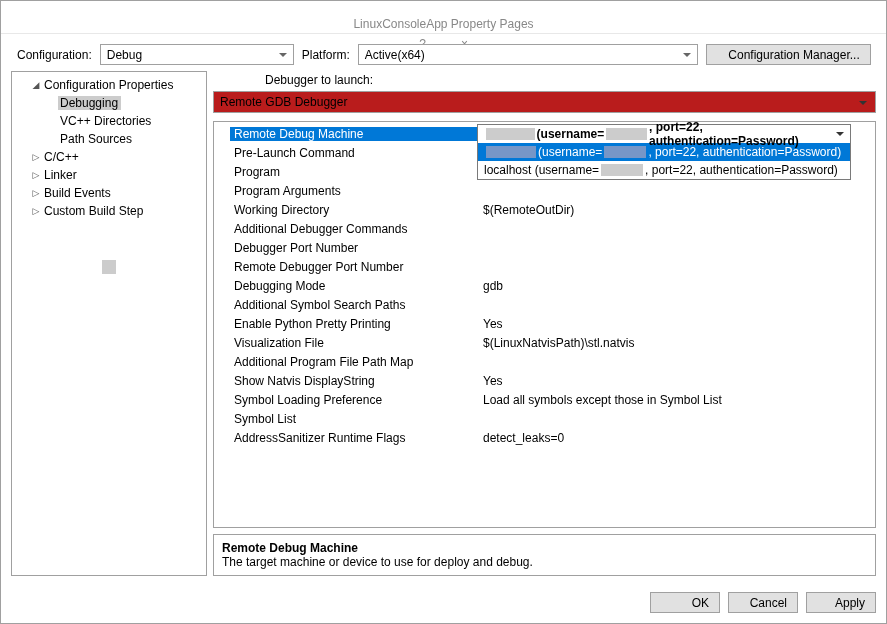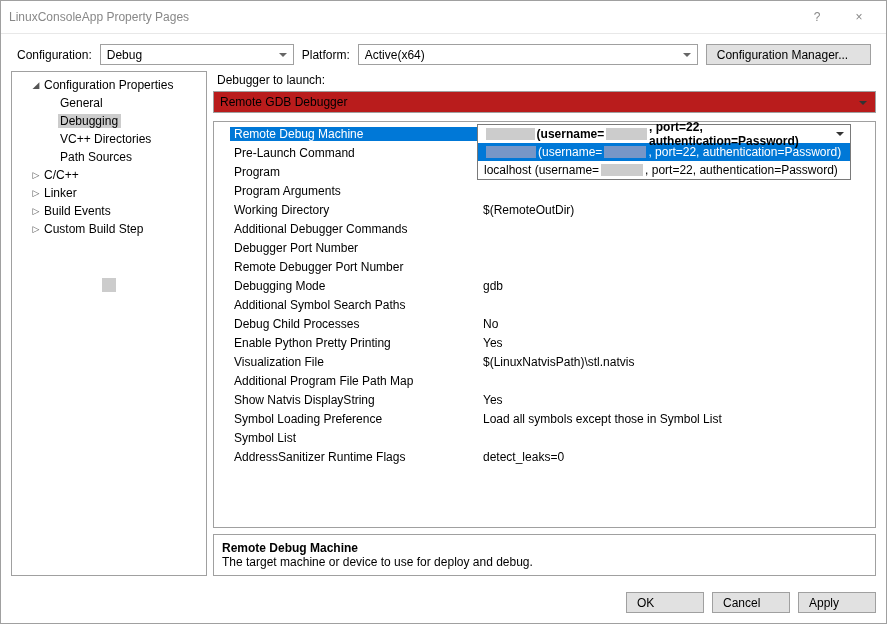--- a/index.html
+++ b/index.html
@@ -1,64 +1,64 @@
 <!DOCTYPE html>
 <html><head>
   <meta charset="utf-8">
   <style>
     * { box-sizing: border-box; font-family: "Segoe UI", Tahoma, sans-serif; font-size: 12px; }
     body { margin: 0; background: #fff; }
     .window { width: 887px; height: 624px; border: 1px solid #a0a0a0; background: #fff; display: flex; flex-direction: column; }
-    .titlebar { height: 28px; display: flex; align-items: center; padding: 16px 8px; background: #fff; border-bottom: 1px solid #e8e8e8; }
+    .titlebar { height: 28px; display: flex; align-items: center; padding: 16px 8px; background: #fff; border-bottom: 1px solid #e8e8e8; flex-direction: column; }
     .titlebar-title { flex: 1; color: #888; }
     .titlebar-btns { display: flex; gap: 4px; }
     .titlebar-btn { width: 38px; height: 26px; display: flex; align-items: center; justify-content: center; color: #888; }
     .config-row { display: flex; align-items: center; padding: 10px 10px 6px 16px; gap: 8px; }
     .config-row label { color: #000; }
     .select { border: 1px solid #a0a0a0; background: #fff; height: 21px; display: flex; align-items: center; padding: 0 6px; position: relative; }
     .select::after { content: ""; position: absolute; right: 6px; top: 8px; border-left: 4px solid transparent; border-right: 4px solid transparent; border-top: 4px solid #666; }
     .cfg-select { width: 194px; }
     .plat-select { width: 340px; }
-    .btn { border: 1px solid #a0a0a0; background: #e1e1e1; height: 21px; padding: 0 10px; display: flex; align-items: center; justify-content: flex-start; }
+    .btn { border: 1px solid #a0a0a0; background: #e1e1e1; height: 21px; padding: 0 10px; display: flex; align-items: center; justify-content: flex-end; }
     .cfg-mgr-btn { width: 165px; }
     .body { flex: 1; display: flex; padding: 0 10px 8px 10px; gap: 6px; min-height: 0; }
     .sidebar { width: 196px; border: 1px solid #a0a0a0; padding: 4px 0; }
     .tree-item { display: flex; align-items: center; height: 18px; padding-left: 6px; }
     .tree-arrow { width: 12px; display: inline-flex; justify-content: center; color: #555; font-size: 9px; }
     .tree-arrow.expanded::before { content: "◢"; }
     .tree-arrow.collapsed::before { content: "▷"; }
     .tree-spacer { width: 12px; display: inline-block; }
     .tree-label { padding: 0 3px 0 2px; }
     .tree-selected { background: #ccc; }
     .l1 { padding-left: 18px; }
     .l2 { padding-left: 34px; }
     .blank-square { width: 14px; height: 14px; background: #ccc; margin: 40px auto 0; }
     .main { flex: 1; display: flex; flex-direction: column; min-height: 0; }
-    .launch-label { padding: 2px 0 4px 4px; }
+    .launch-label { padding: 2px 0 4px 4px; margin-left: 48px; }
     .launch-select { border: 1px solid #a0a0a0; background: #b91c1c; height: 22px; display: flex; align-items: center; padding: 0 6px; position: relative; }
     .launch-select::after { content: ""; position: absolute; right: 8px; top: 9px; border-left: 4px solid transparent; border-right: 4px solid transparent; border-top: 4px solid #333; }
     .grid-wrap { border: 1px solid #a0a0a0; margin-top: 8px; flex: 1; display: flex; flex-direction: column; position: relative; }
     .grid { padding: 2px 16px 2px 16px; }
     .row { display: flex; height: 19px; align-items: center; }
     .row-label { width: 247px; padding-left: 4px; }
     .row-value { flex: 1; padding-left: 6px; }
     .row-selected .row-label { background: #0078d7; color: #fff; }
     .row-selected .row-value { font-weight: 700; }
     .dd-overlay { position: absolute; left: 263px; right: 24px; top: 2px; border: 1px solid #7a7a7a; background: #fff; }
     .dd-current { height: 18px; display: flex; align-items: center; padding-left: 6px; font-weight: 700; position: relative; }
     .dd-current::after { content: ""; position: absolute; right: 6px; top: 7px; border-left: 4px solid transparent; border-right: 4px solid transparent; border-top: 4px solid #333; }
     .dd-option { height: 18px; display: flex; align-items: center; padding-left: 6px; }
     .dd-option.sel { background: #0078d7; color: #fff; }
     .mask { display: inline-block; width: 42px; height: 12px; background: #ccc; vertical-align: middle; margin: 0 2px; }
     .mask-w { width: 50px; background: #ccc; }
     .mask-dark { background: #7696c7; }
     .desc-box { border: 1px solid #a0a0a0; margin-top: 6px; padding: 6px 8px; }
     .desc-title { font-weight: 700; }
     .footer { display: flex; justify-content: flex-end; gap: 8px; padding: 8px 10px 10px; }
-    .footer .btn { width: 78px; }
+    .footer .btn { width: 70px; }
   </style>
 </head>
 <body>
 
 <div class="window">
   <div class="titlebar">
     <span class="titlebar-title">LinuxConsoleApp Property Pages</span>
     <div class="titlebar-btns">
       <div class="titlebar-btn">?</div>
       <div class="titlebar-btn">×</div>
@@ -81,24 +81,20 @@
 
   <div class="body">
     <div class="sidebar">
       <div class="tree-item l1">
         <span class="tree-arrow expanded"></span>
         <span class="tree-label">Configuration Properties</span>
       </div>
       <div id="tree-items">
           <div class="tree-item l2">
             <span class="tree-spacer"></span>
-            <span class="tree-label">General</span>
-          </div>
-          <div class="tree-item l2">
-            <span class="tree-spacer"></span>
             <span class="tree-label tree-selected">Debugging</span>
           </div>
           <div class="tree-item l2">
             <span class="tree-spacer"></span>
             <span class="tree-label">VC++ Directories</span>
           </div>
           <div class="tree-item l2">
             <span class="tree-spacer"></span>
             <span class="tree-label">Path Sources</span>
           </div>
@@ -162,24 +158,20 @@
               <div class="row-label">Remote Debugger Port Number</div>
               <div class="row-value"></div>
             </div>
             <div class="row">
               <div class="row-label">Debugging Mode</div>
               <div class="row-value">gdb</div>
             </div>
             <div class="row">
               <div class="row-label">Additional Symbol Search Paths</div>
               <div class="row-value"></div>
-            </div>
-            <div class="row">
-              <div class="row-label">Debug Child Processes</div>
-              <div class="row-value">No</div>
             </div>
             <div class="row">
               <div class="row-label">Enable Python Pretty Printing</div>
               <div class="row-value">Yes</div>
             </div>
             <div class="row">
               <div class="row-label">Visualization File</div>
               <div class="row-value">$(LinuxNatvisPath)\stl.natvis</div>
             </div>
             <div class="row">

